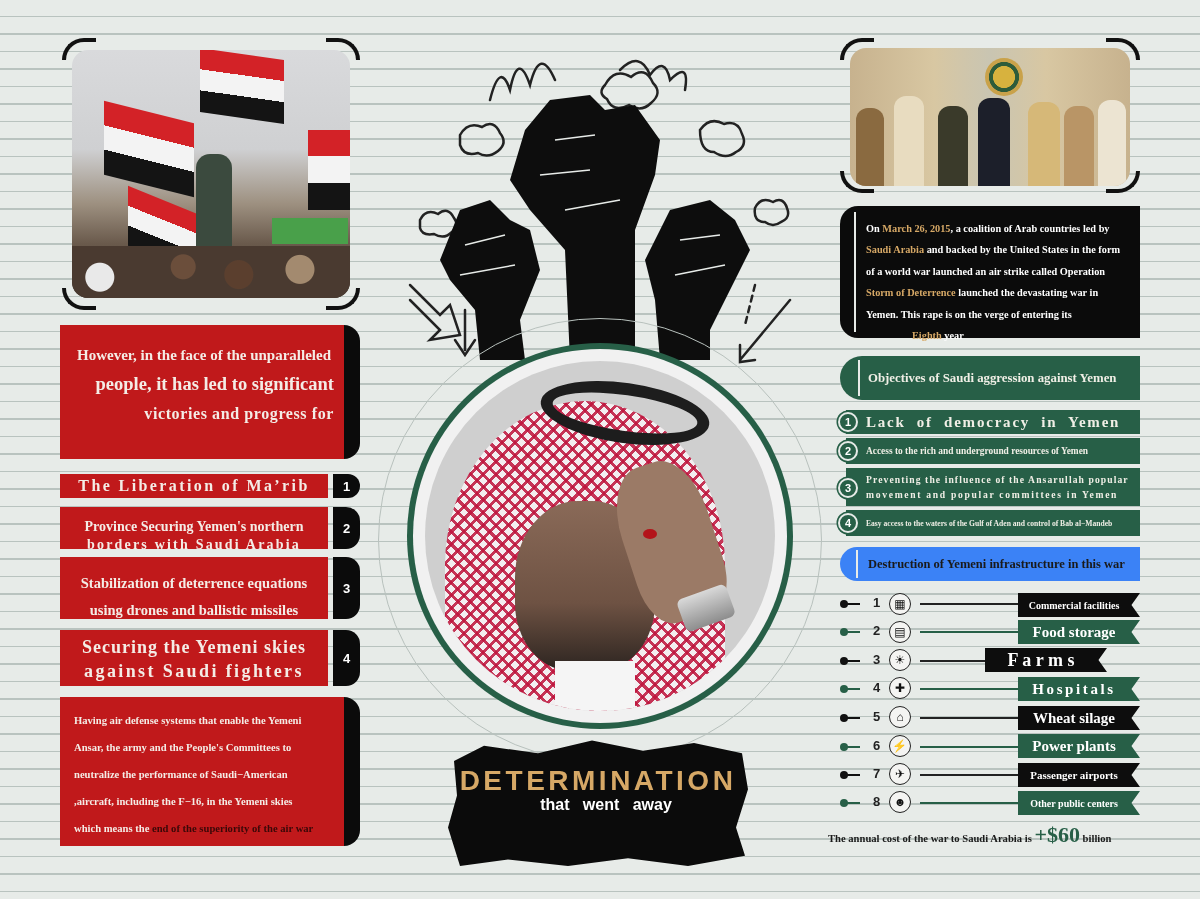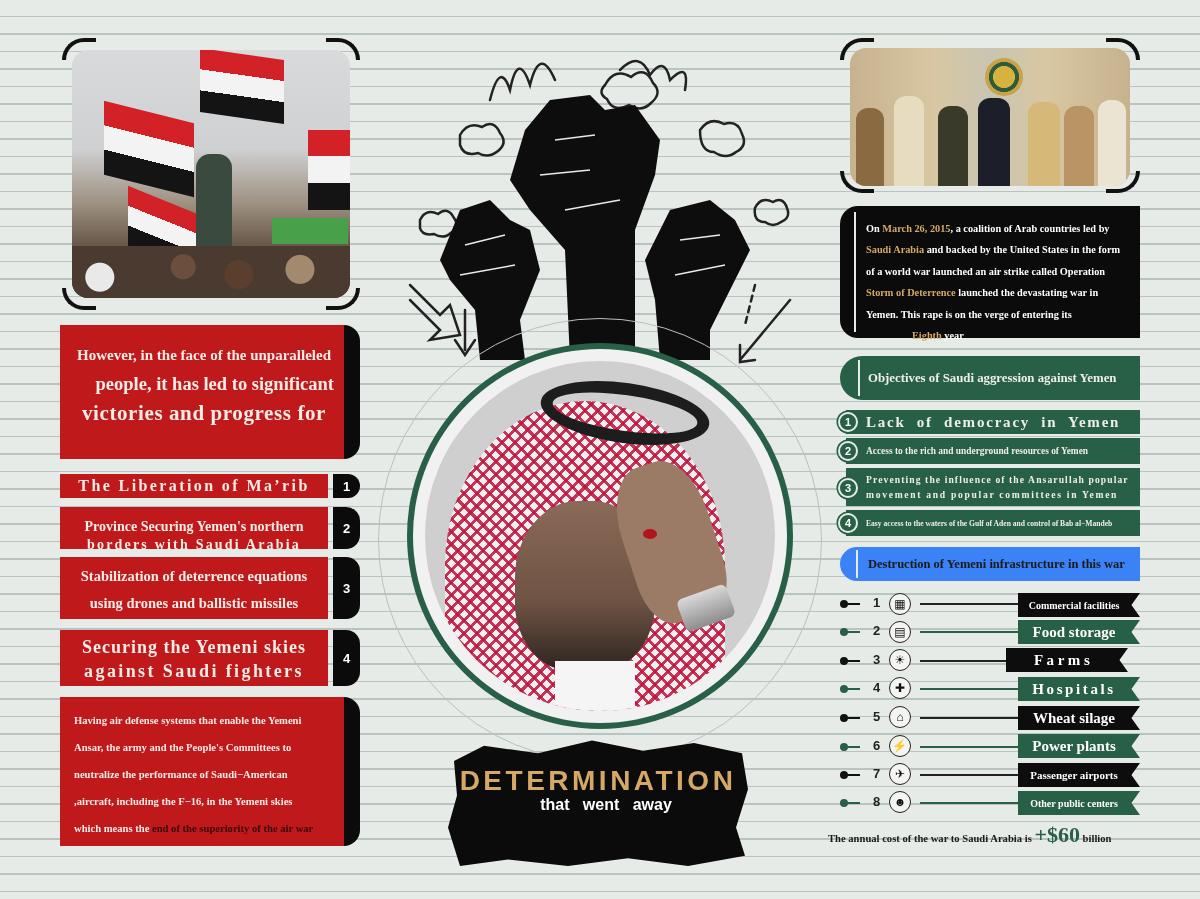--- a/index.html
+++ b/index.html
@@ -63,35 +63,35 @@
     <div class="abs" style="left:124px; top:104px; width:36px; height:100px; background:#3b4a3e; border-radius:14px 14px 4px 4px;"></div>
     <div class="abs" style="left:0; top:196px; width:278px; height:52px;
       background: radial-gradient(circle at 10% 60%, #e9e9e9 0 14px, transparent 15px), radial-gradient(circle at 40% 40%, #6b4e3b 0 12px, transparent 13px), radial-gradient(circle at 60% 55%, #5b3f2e 0 14px, transparent 15px), radial-gradient(circle at 82% 45%, #a38a6f 0 14px, transparent 15px), #4a3a30;"></div>
   </div>
 </div>
 
 <div class="abs tab-black" style="left:330px; top:325px; width:30px; height:134px;"></div>
 <div class="abs red" style="left:60px; top:325px; width:284px; height:134px; padding:16px 10px 0 14px; line-height:29px;">
   <div style="font-size:15px; text-align:center;">However, in the face of the unparalleled</div>
   <div style="font-size:18.5px; text-align:right;">people, it has led to significant</div>
-  <div style="font-size:21px; text-align:center; letter-spacing:0.6px;">victories and progress for</div>
+  <div style="font-size:16px; text-align:right; letter-spacing:0.6px;">victories and progress for</div>
 </div>
 
 <div class="abs red" style="left:60px; top:474px; width:268px; height:24px; display:flex; align-items:center; justify-content:center; font-size:16px; letter-spacing:2.4px;">
   <span>The Liberation of Maʼrib</span>
 </div>
 <div class="abs num-tab" style="left:333px; top:474px; width:27px; height:24px;">1</div>
 
 <div class="abs red" style="left:60px; top:507px; width:268px; height:42px; text-align:center; padding-top:11px; line-height:18px;">
   <div style="font-size:14px;">Province Securing Yemen's northern</div>
   <div style="font-size:14px; letter-spacing:2.2px;">borders with Saudi Arabia</div>
 </div>
 <div class="abs num-tab" style="left:333px; top:507px; width:27px; height:42px;">2</div>
 
-<div class="abs red" style="left:60px; top:557px; width:268px; height:62px; text-align:center; padding-top:6px; line-height:27px;">
+<div class="abs red" style="left:60px; top:557px; width:268px; height:62px; text-align:center; padding-top:13px; line-height:27px;">
   <div style="font-size:14.5px;">Stabilization of deterrence equations</div>
   <div style="font-size:14.5px;">using drones and ballistic missiles</div>
 </div>
 <div class="abs num-tab" style="left:333px; top:557px; width:27px; height:62px;">3</div>
 
 <div class="abs red" style="left:60px; top:630px; width:268px; height:56px; text-align:center; padding-top:5px; line-height:24px;">
   <div style="font-size:18px; letter-spacing:1px;">Securing the Yemeni skies</div>
   <div style="font-size:18px; letter-spacing:2.4px;">against Saudi fighters</div>
 </div>
 <div class="abs num-tab" style="left:333px; top:630px; width:27px; height:56px;">4</div>
@@ -240,21 +240,21 @@
   <div class="row-line" style="left:920px; top:631px; width:98px; background:#275f47;"></div>
   <div class="ribbon grn" style="left:1018px; top:620px; width:122px; font-size:15px;">
       <span>Food storage</span>
     </div>
 
   <div class="dot" style="left:840px; top:657px; background:#111;"></div>
   <div class="row-line" style="left:846px; top:660px; width:14px; background:#111;"></div>
   <div class="row-num" style="left:873px; top:652px;">3</div>
   <div class="row-icon" style="left:889px; top:649px;">☀</div>
   <div class="row-line" style="left:920px; top:660px; width:98px; background:#222;"></div>
-  <div class="ribbon black" style="left:1006px; top:648px; width:122px; font-size:15px;">
+  <div class="ribbon black" style="left:985px; top:648px; width:122px; font-size:18px;">
       <span>F a r m s</span>
     </div>
 
   <div class="dot" style="left:840px; top:685px; background:#275f47;"></div>
   <div class="row-line" style="left:846px; top:688px; width:14px; background:#275f47;"></div>
   <div class="row-num" style="left:873px; top:680px;">4</div>
   <div class="row-icon" style="left:889px; top:677px;">✚</div>
   <div class="row-line" style="left:920px; top:688px; width:98px; background:#275f47;"></div>
   <div class="ribbon grn" style="left:1018px; top:677px; width:122px; font-size:15px; letter-spacing:2.6px;">
       <span>Hospitals</span>

